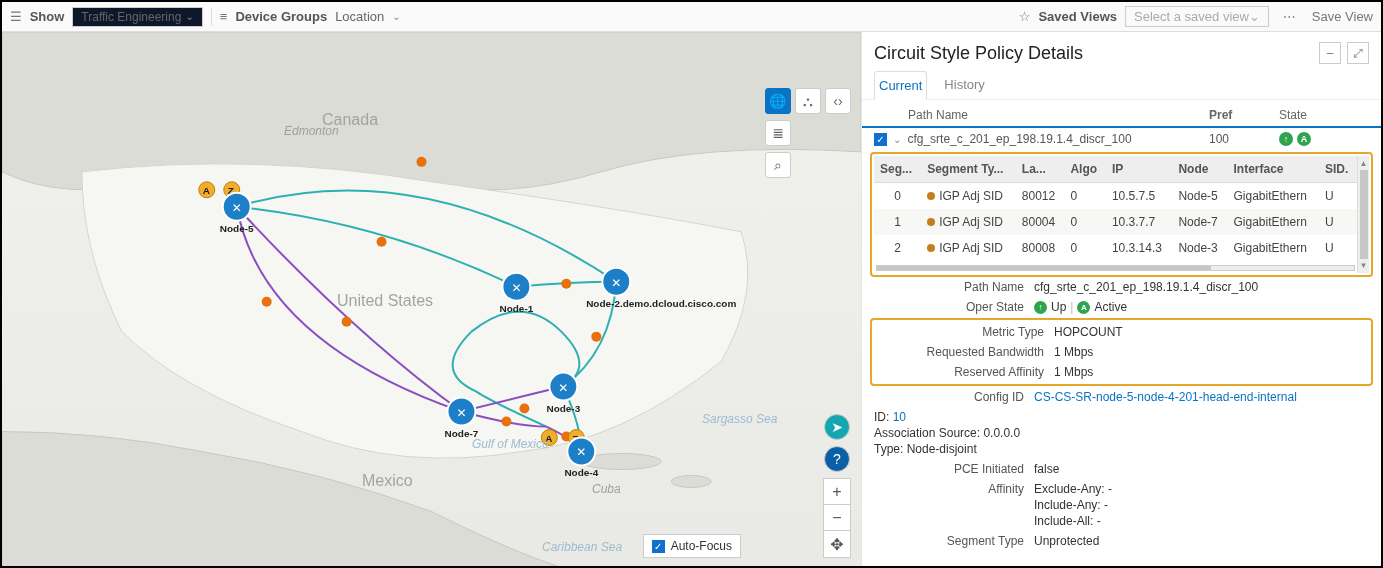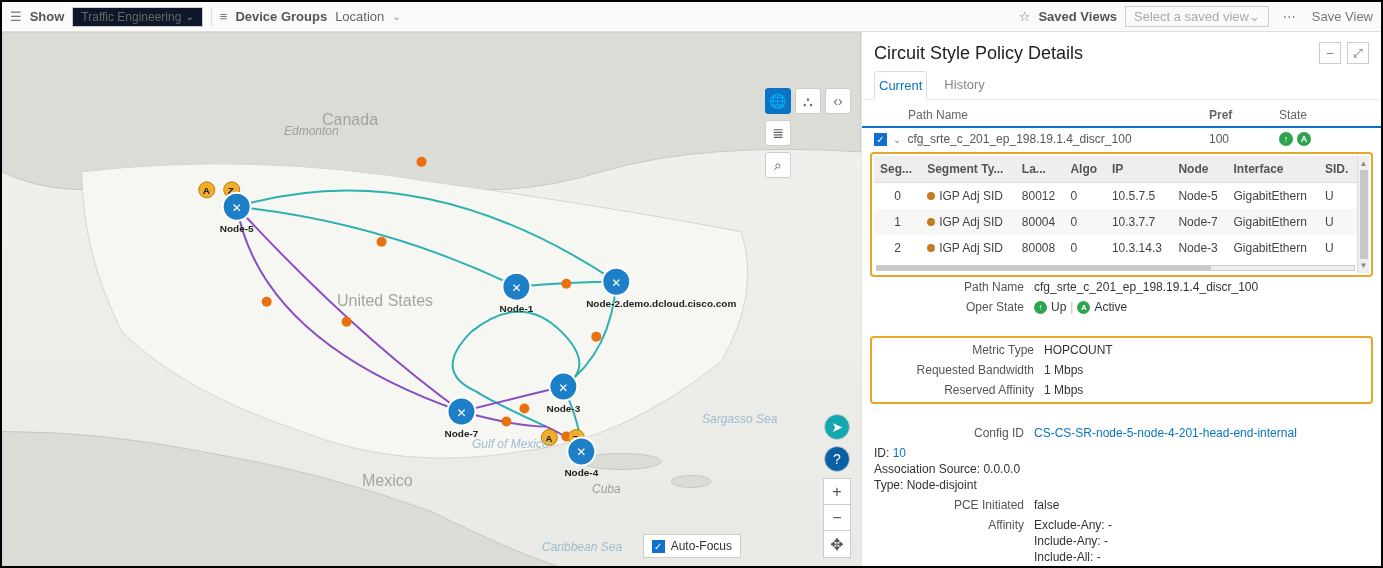--- a/index.html
+++ b/index.html
@@ -183,21 +183,21 @@
   .seg-outer .tblpart { flex:1; }
   .seg-vscroll { width:12px; background:#eee; display:flex; flex-direction:column; justify-content:space-between; align-items:center; padding:3px 0; border-left:1px solid #ddd;}
   .seg-vscroll .arr { font-size:8px; color:#888; }
   .seg-vscroll .thumbV { flex:1; margin:2px 2px; background:#c7c7c7; width:8px;}
 
   
   .kv { display:flex; padding:3px 12px; font-size:12px; }
   .kv .k { width:160px; text-align:right; color:#555; padding-right:10px; }
   .kv .v { flex:1; color:#333; }
   .kv .v.link { color:#0a73c4; cursor:pointer; }
-  .kv-box { border:2px solid #e5a82b; border-radius:4px; margin:19px 8px; padding:2px 0;}
+  .kv-box { border:2px solid #e5a82b; border-radius:4px; margin:1px 8px; padding:2px 10px;}
   .oper-state { display:flex; align-items:center; gap:4px; }
   .oper-state .dot { width:13px;height:13px;border-radius:7px;background:#2ea44f;color:#fff;display:flex;align-items:center;justify-content:center;font-size:8px;font-weight:700;}
   .oper-state .sep2 { color:#bbb; }
   .multi-line { display:flex; flex-direction:column; gap:2px; }
 </style>
 </head>
 <body>
 
 <div class="toolbar">
   <div class="left">

